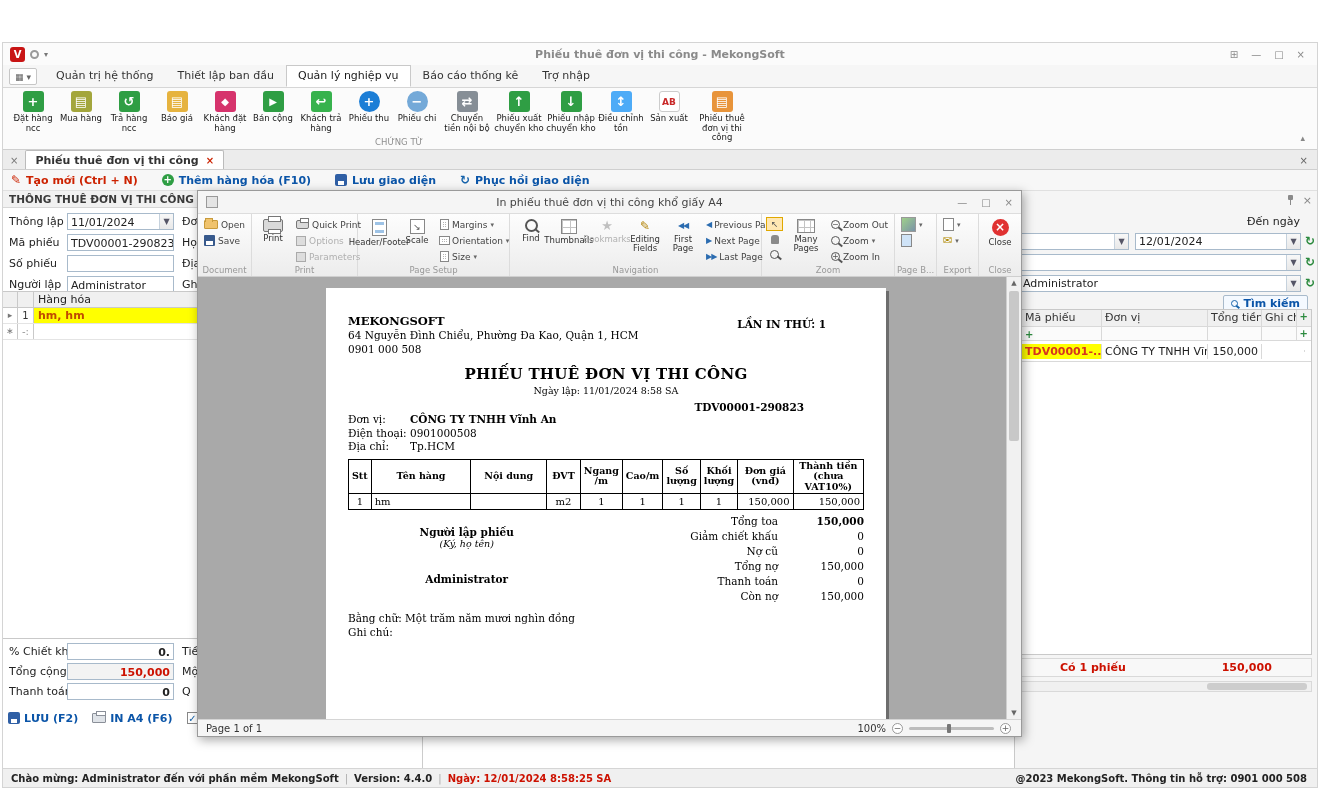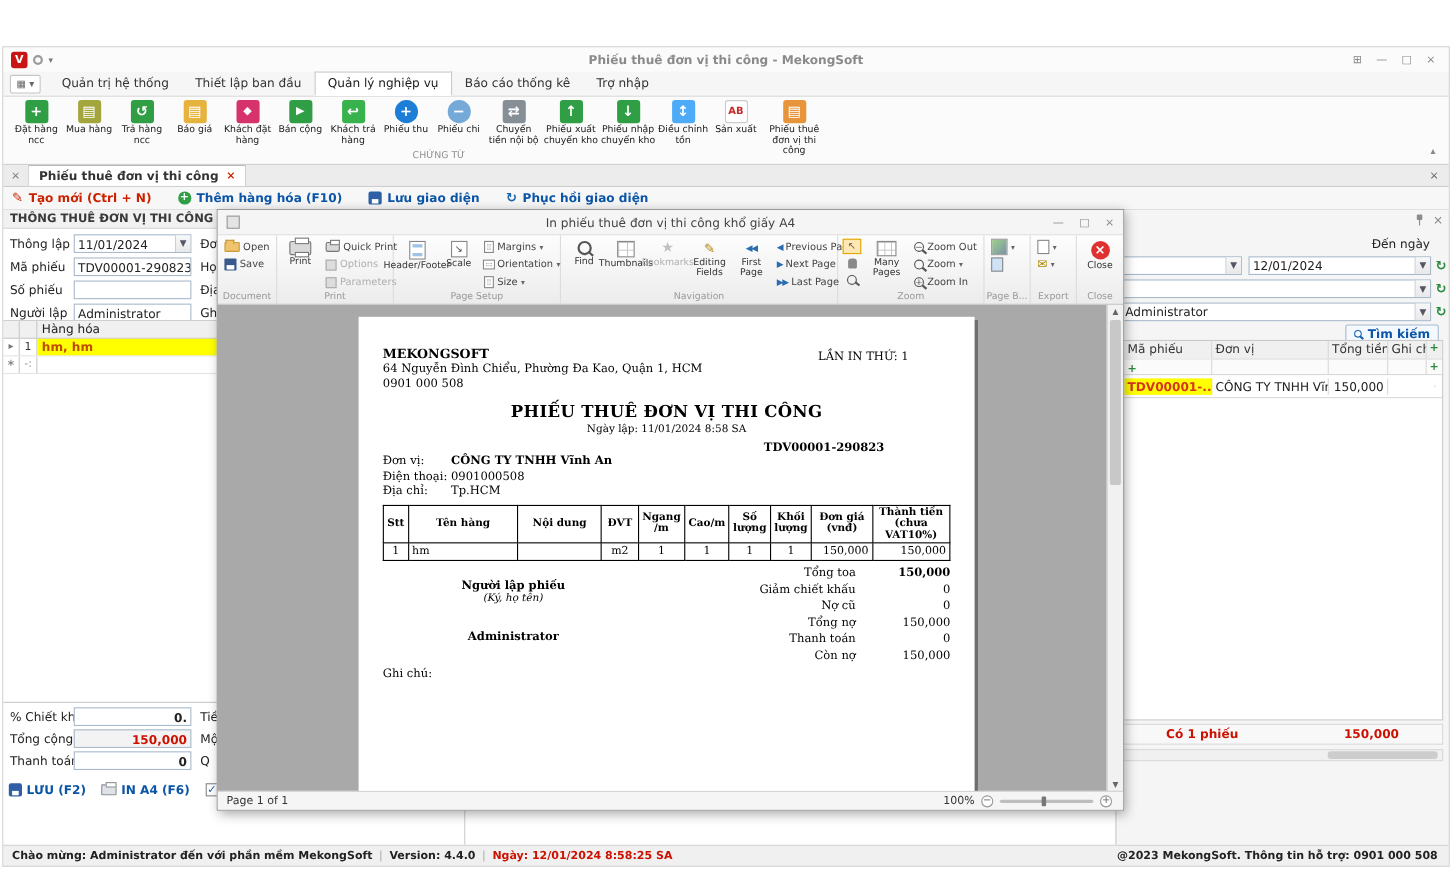--- a/index.html
+++ b/index.html
@@ -198,21 +198,21 @@
   .dlg-status .zoomer{margin-left:auto;display:flex;align-items:center;gap:6px;padding-right:10px}
   .zbtn{width:11px;height:11px;border:1px solid #999;border-radius:50%;color:#666;line-height:9px;text-align:center;font-size:9px;background:#fff}
   .ztrack{width:85px;height:3px;background:#bdbdbd;position:relative;border-radius:2px}
   .zthumb{position:absolute;left:38px;top:-3px;width:4px;height:9px;background:#777;border-radius:1px}
 
   
   .page{position:absolute;left:128px;top:11px;width:560px;height:940px;background:#fff;box-shadow:3px 3px 0 rgba(60,60,60,.55);padding:26px 22px;font-family:"DejaVu Serif","Liberation Serif",serif;color:#000;font-size:10.5px}
   .doc-head{display:flex;justify-content:space-between}
   .doc-company div{line-height:14px}
   .c-name{font-weight:bold;font-size:11.5px}
-  .doc-printno{font-weight:normal;padding-right:38px;padding-top:4px;white-space:nowrap}
+  .doc-printno{font-weight:bold;padding-right:38px;padding-top:4px;white-space:nowrap}
   .doc-title{text-align:center;font-weight:bold;font-size:15px;margin-top:9px;letter-spacing:.3px}
   .doc-date{text-align:center;font-size:9.5px;margin-top:2px}
   .doc-code{text-align:right;font-weight:bold;padding-right:60px;margin-top:5px}
   .doc-field{line-height:13.5px}
   .doc-field .fl{display:inline-block;width:62px}
   .doc-table{width:100%;border-collapse:collapse;margin-top:5px;font-size:10px}
   .doc-table th,.doc-table td{border:1px solid #000;padding:1px 3px}
   .doc-table th{font-weight:bold;text-align:center;font-size:9.5px;line-height:10.5px}
   .doc-table td{height:16px}
   .ca{text-align:center}.rr{text-align:right}
@@ -784,20 +784,21 @@
                 <span class="tl">Thanh toán</span>
                 <span class="tv">0</span>
               </div>
             <div class="trowd">
                 <span class="tl">Còn nợ</span>
                 <span class="tv">150,000</span>
               </div>
           </div>
         </div>
 
+        <div class="doc-words"><span>Bằng chữ:</span> <span>Một trăm năm mươi nghìn đồng</span></div>
         <div class="doc-notes">Ghi chú:</div>
       </div>
 
       <div class="pv-vscroll">
         <span class="arr up">▲</span>
         <span class="pv-thumb"></span>
         <span class="arr down">▼</span>
       </div>
     </div>
 

